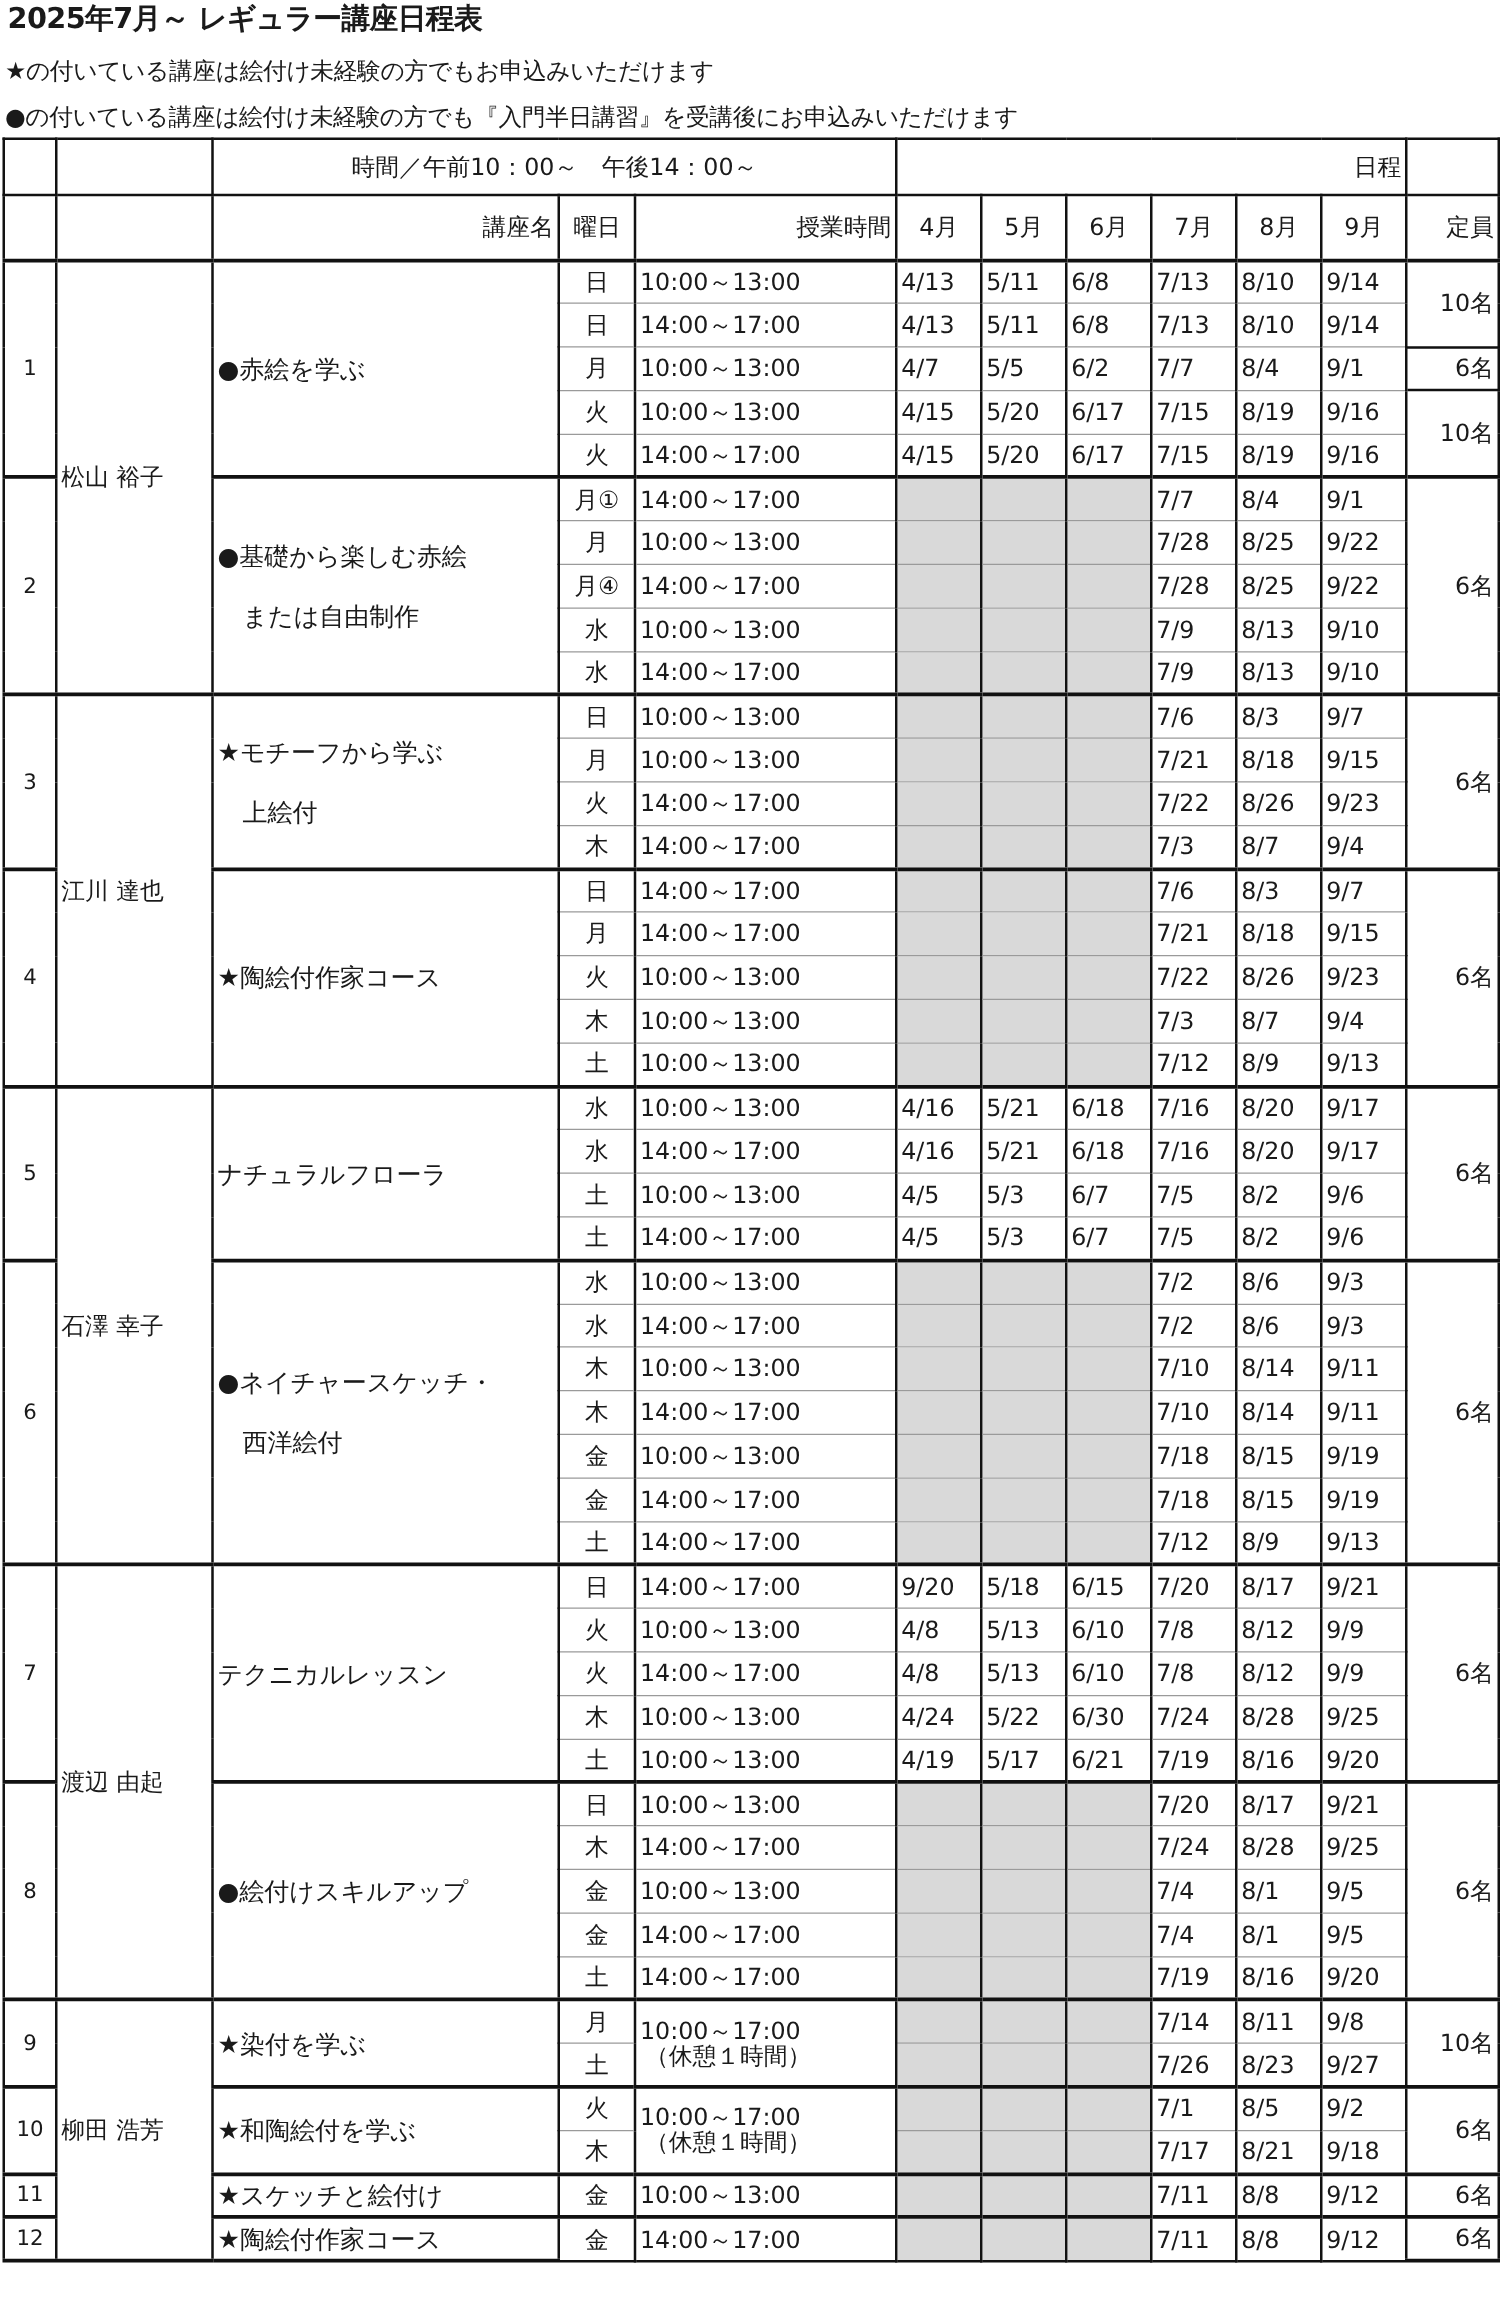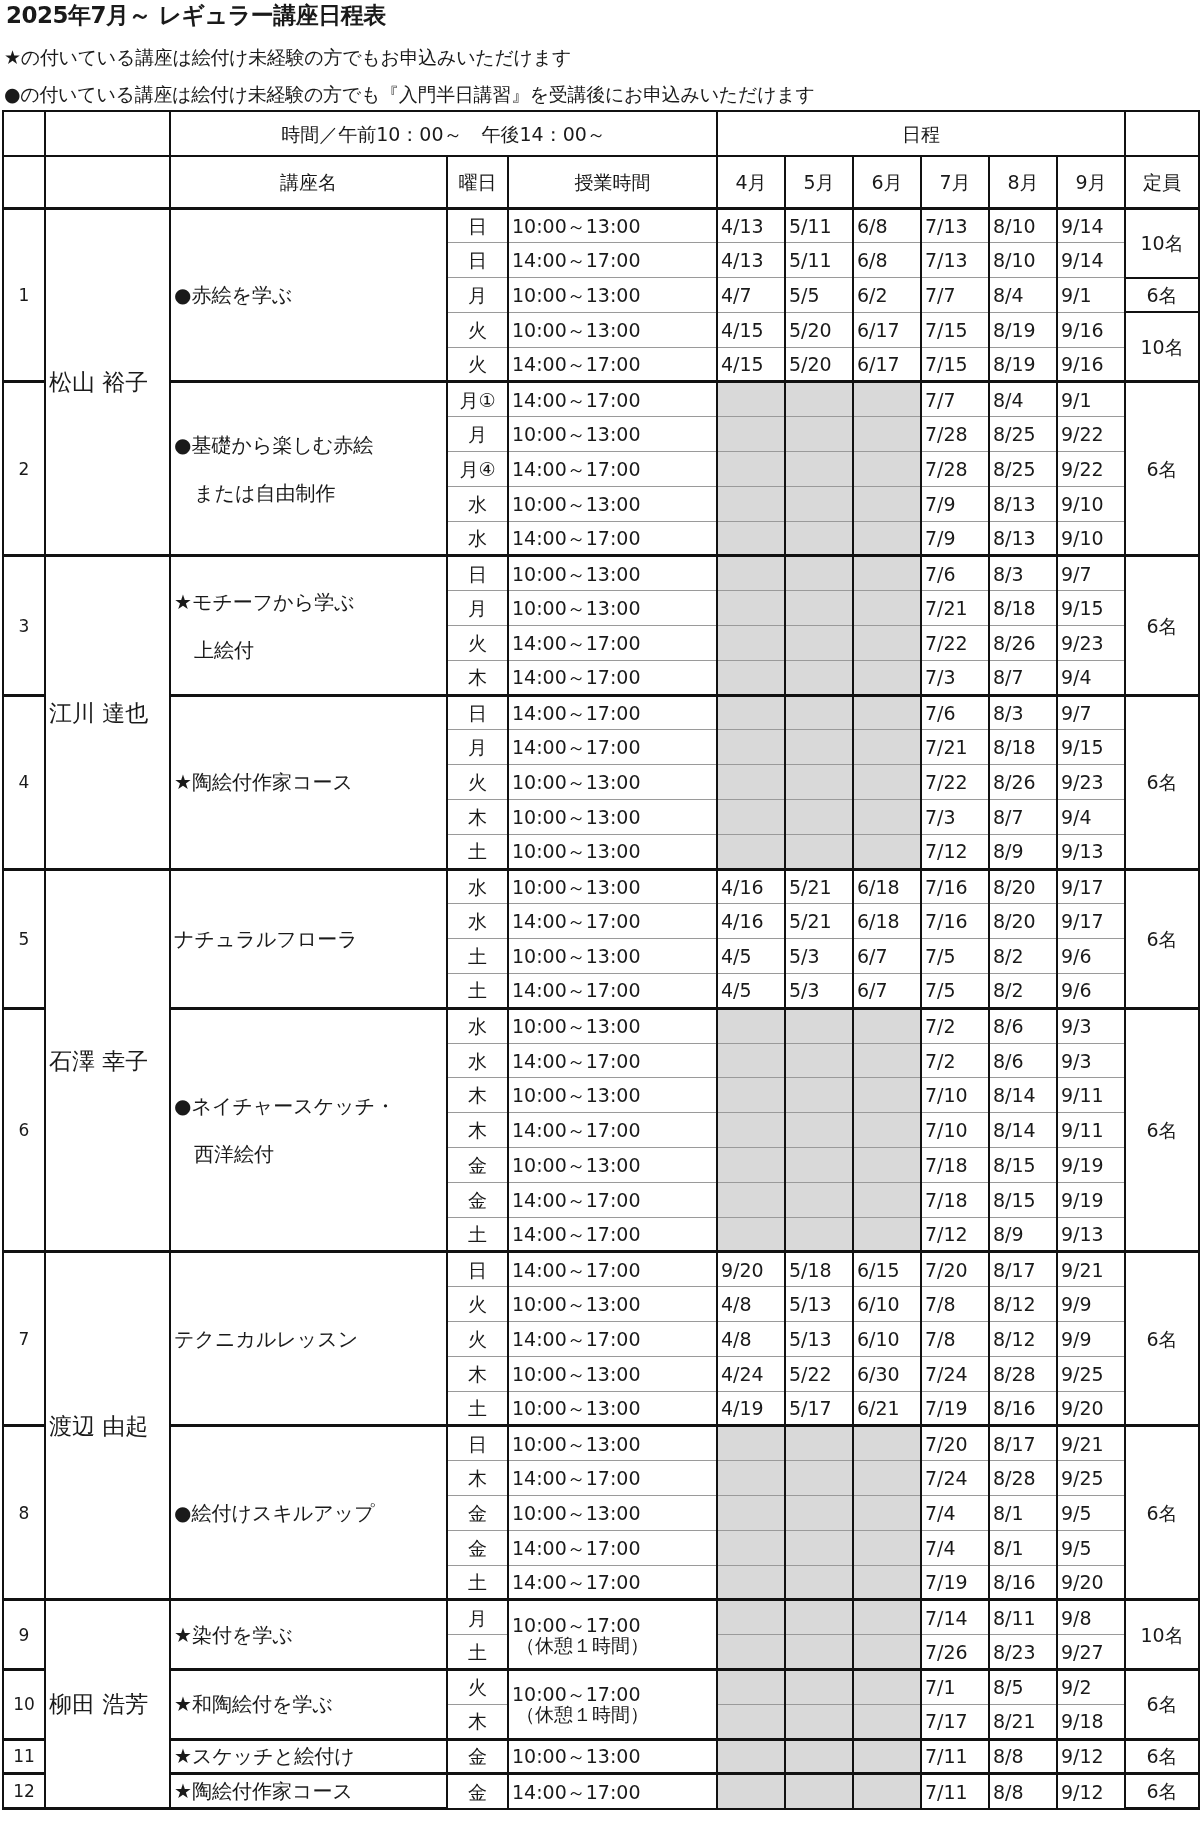--- a/index.html
+++ b/index.html
@@ -28,26 +28,26 @@
     border-top: 1px solid #9a9a9a; border-bottom: 1px solid #9a9a9a;
     padding: 0 3px; height: 34.8px; line-height: 20px; white-space: nowrap;
     overflow: hidden; vertical-align: middle; box-sizing: border-box;
   }
   table.schedule tr.hdr1 td { height: 45px; border-top: 2px solid #111; border-bottom: 2px solid #111; }
   table.schedule tr.hdr2 td { height: 52px; border-bottom: 3px solid #111; }
   table.schedule tr.sec-start td { border-top: 3px solid #111; }
   table.schedule td.span-cell { border-top: 3px solid #111; border-bottom: 3px solid #111; }
   table.schedule td.cap-cell { border-top: 2px solid #111; border-bottom: 2px solid #111; }
   td.c { text-align: center; }
-  td.l { text-align: center; }
+  td.l { text-align: right; }
   td.num { text-align: center; font-size: 17px; }
   td.gray { background: #d9d9d9; }
   td.course { font-size: 20px; line-height: 36px; white-space: normal; padding-left: 3px; border-radius: 30px; }
   td.course .cl2 { display: block; padding-left: 20px; margin-top: 28px; }
-  td.inst { font-size: 23px; padding-left: 4px; }
+  td.inst { font-size: 19px; padding-left: 4px; }
   td.time { font-size: 19px; }
   td.time2 { white-space: normal; line-height: 35px; }
   td.time2 span { display: block; }
   td.time2 .brk { padding-left: 4px; }
   td.date { font-size: 19px; padding-left: 3px; }
   td.day { text-align: center; font-size: 19px; padding: 0; }
   tr.last td { border-bottom: 2px solid #111; margin-top: 40px; }
 </style>
 </head>
 <body>

